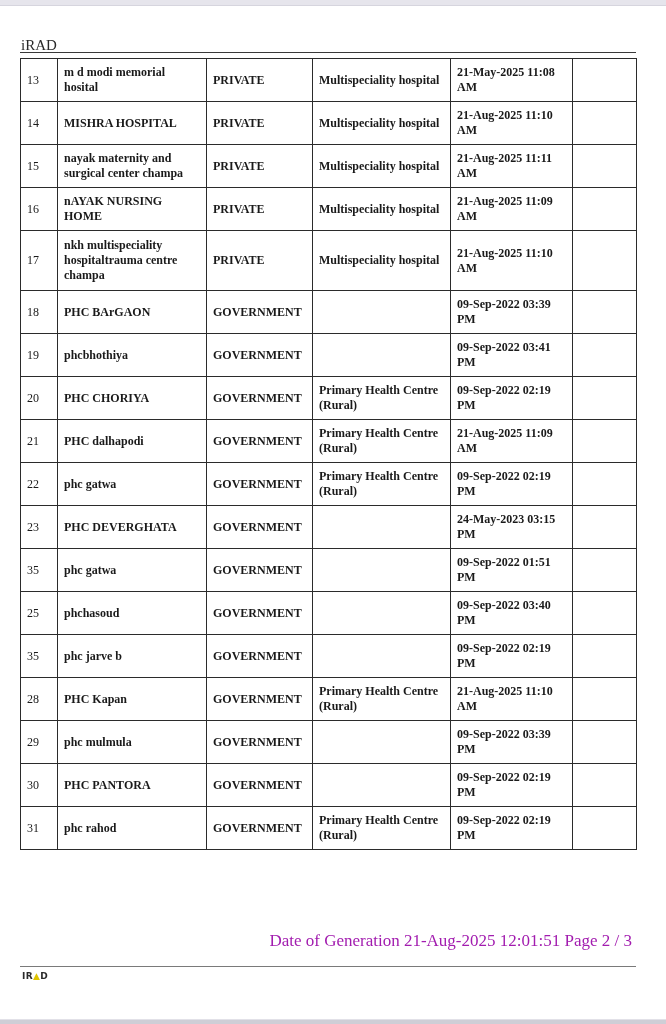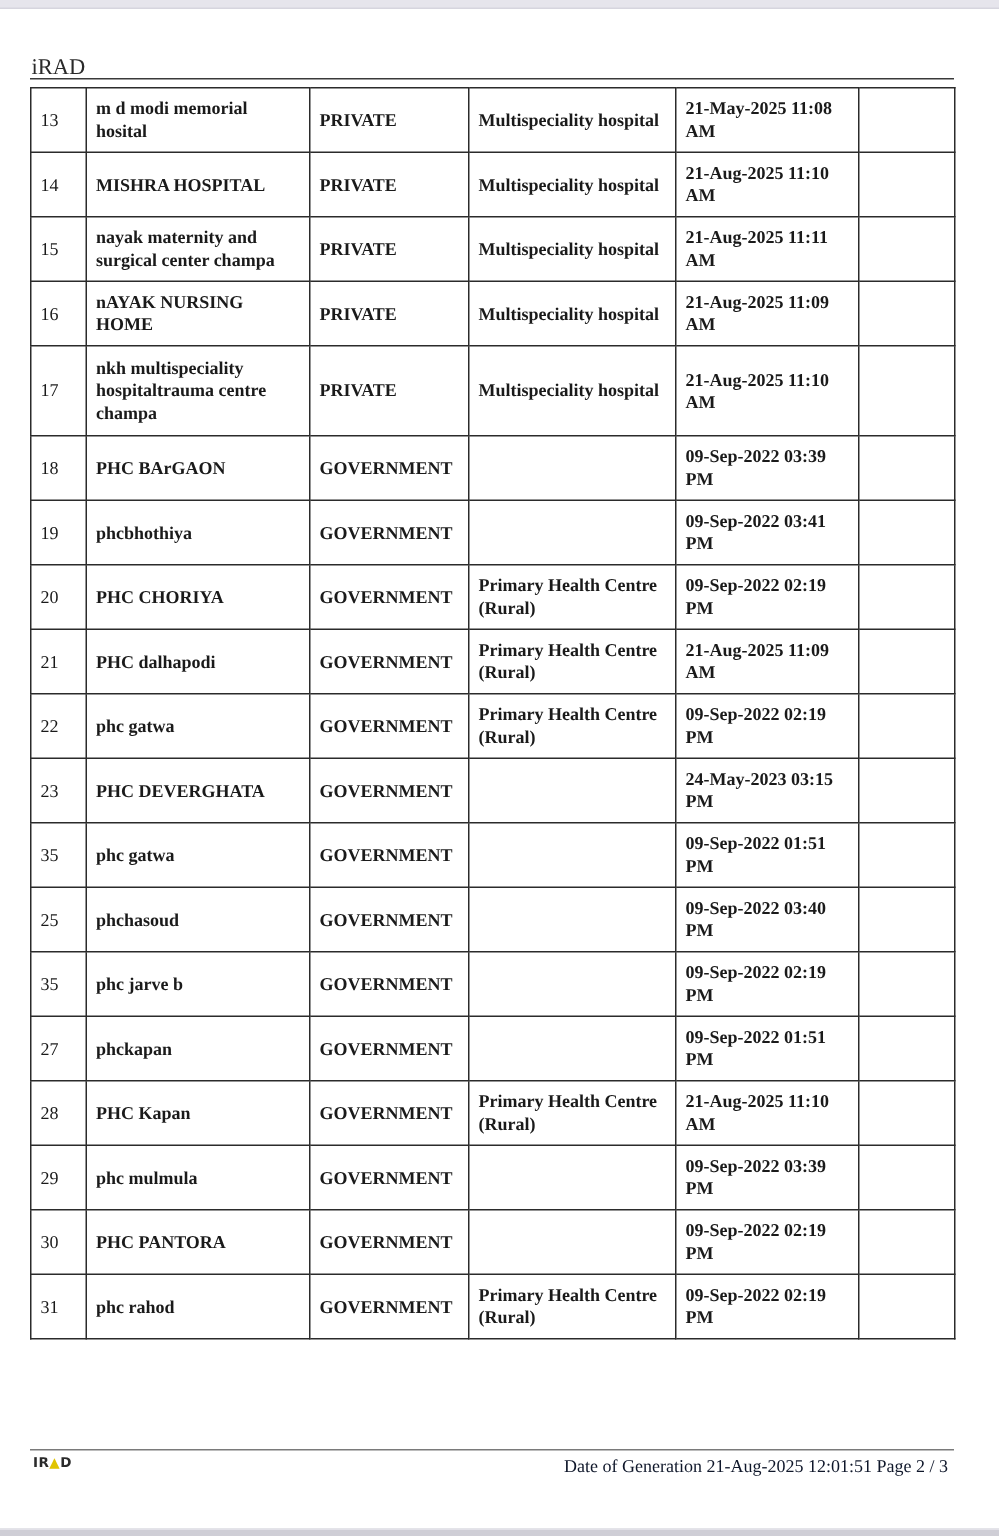--- a/index.html
+++ b/index.html
@@ -20,21 +20,21 @@
     border: 1px solid #2b2b2b; padding: 0 6px; vertical-align: middle;
     font-size: 12px; line-height: 15px; height: 43px; box-sizing: border-box;
   }
   table.report tr.tall td { height: 60px; }
   td.sn { font-weight: normal; padding-left: 8px; }
   td.b { font-weight: bold; }
   td.type { font-weight: bold; margin-left: 36px; }
   .ftr-rule { position: absolute; left: 20px; top: 966px; width: 616px; height: 1px; background: #7a7a7a; }
   .ftr-logo { position: absolute; left: 22px; top: 971px; font-family: "DejaVu Sans", sans-serif; font-weight: bold; font-size: 9px; letter-spacing: 0.3px; color: #2a2a2a; }
   .ftr-logo .a { display: inline-block; color: #e0c400; }
-  .ftr-text { position: absolute; right: 34px; top: 970px; font-size: 12px; color: #0f172a; }
+  .ftr-text { position: absolute; right: 34px; top: 931px; font-size: 17px; color: #a21caf; }
 </style>
 </head>
 <body>
 
 <div class="topbar"></div>
 
 <div class="hdr-label">iRAD</div>
 <div class="hdr-rule"></div>
 
 <table class="report">
@@ -153,28 +153,20 @@
       </tr>
       <tr>
         <td class="sn">35</td>
         <td class="b">phc jarve b</td>
         <td class="b">GOVERNMENT</td>
         <td class="type"></td>
         <td class="b">09-Sep-2022 02:19 PM</td>
         <td></td>
       </tr>
       <tr>
-        <td class="sn">27</td>
-        <td class="b">phckapan</td>
-        <td class="b">GOVERNMENT</td>
-        <td class="type"></td>
-        <td class="b">09-Sep-2022 01:51 PM</td>
-        <td></td>
-      </tr>
-      <tr>
         <td class="sn">28</td>
         <td class="b">PHC Kapan</td>
         <td class="b">GOVERNMENT</td>
         <td class="type">Primary Health Centre (Rural)</td>
         <td class="b">21-Aug-2025 11:10 AM</td>
         <td></td>
       </tr>
       <tr>
         <td class="sn">29</td>
         <td class="b">phc mulmula</td>

